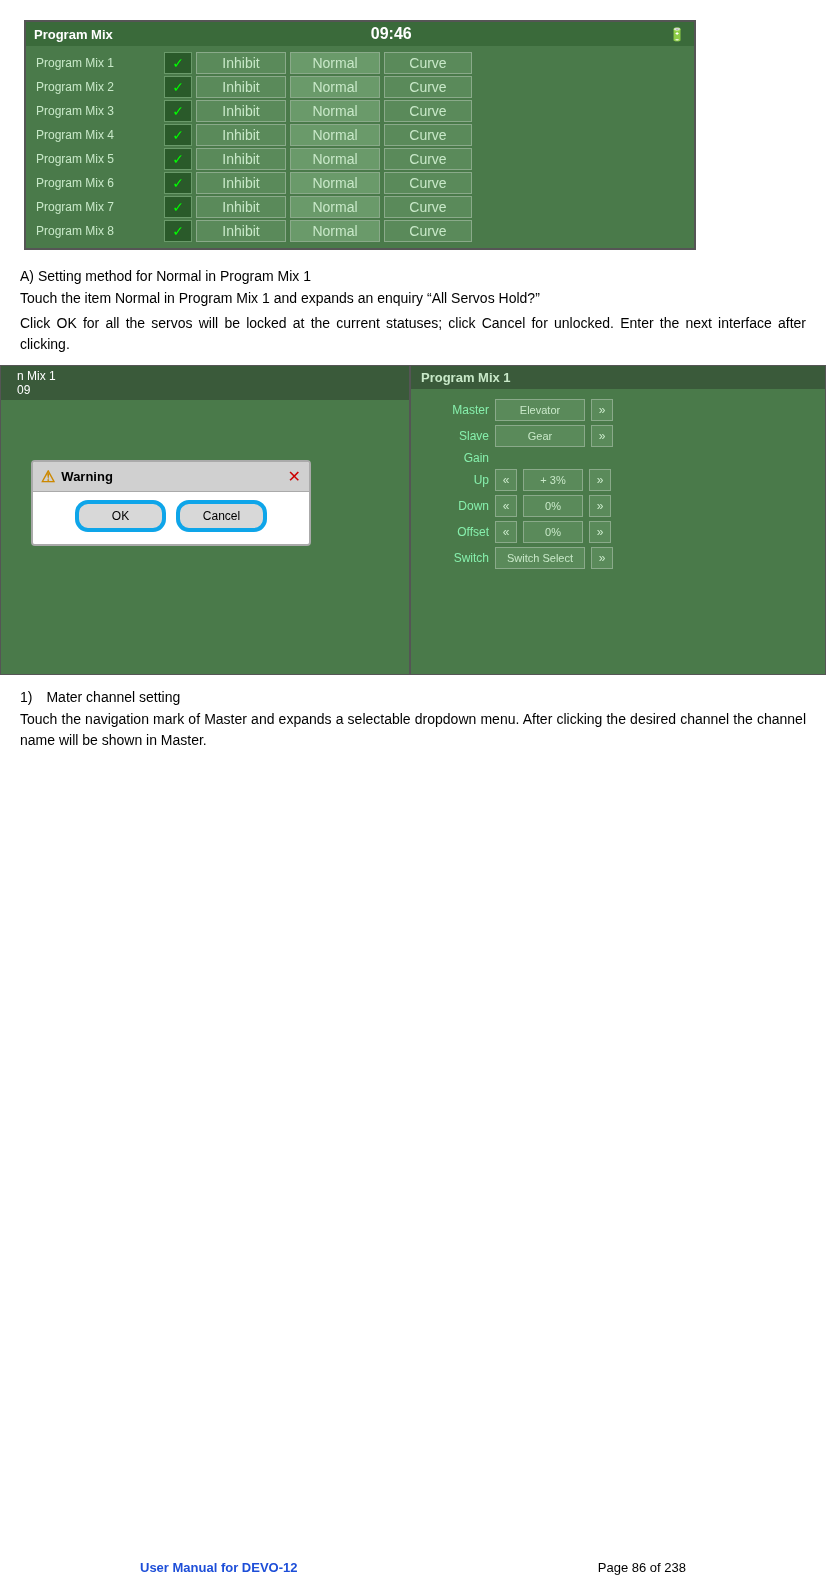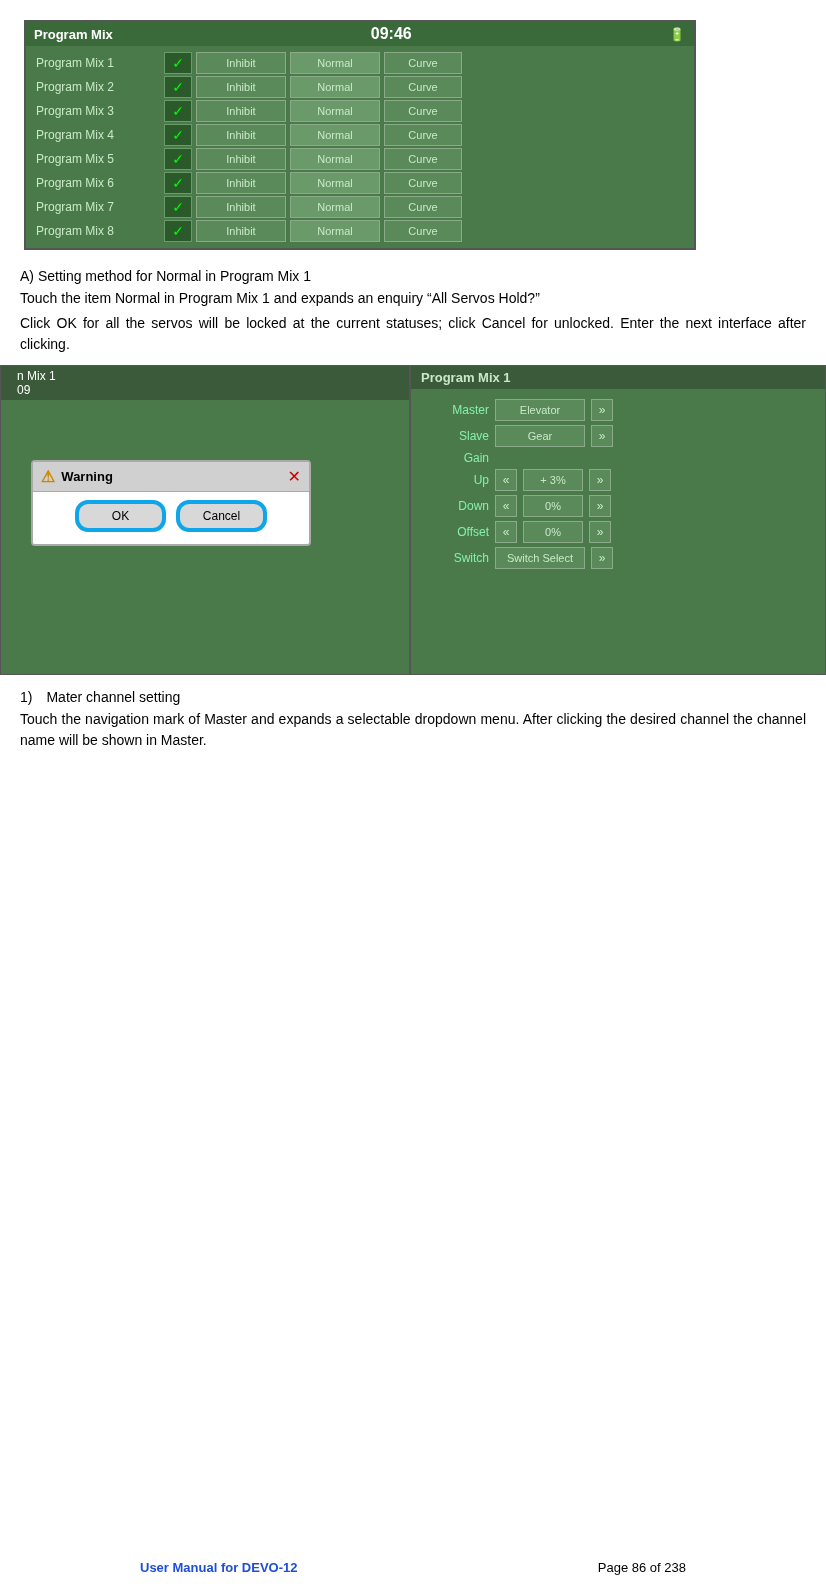--- a/index.html
+++ b/index.html
@@ -72,30 +72,30 @@
       justify-content: center;
       color: #00ff00;
       font-size: 14px;
     }
 
     .mix-btn {
       height: 22px;
       background: #5a8a5a;
       border: 1px solid #8aaa8a;
       color: #c8e8c8;
-      font-size: 11px;
+      font-size: 14px;
       display: flex;
       align-items: center;
       justify-content: center;
       padding: 0 6px;
     }
 
     .mix-btn-inhibit { width: 90px; }
     .mix-btn-normal { width: 90px; background: #6a9a6a; }
-    .mix-btn-curve { width: 78px; }
+    .mix-btn-curve { width: 88px; }
 
     
     .section-title {
       font-size: 14px;
       font-weight: normal;
       margin: 8px 0 4px 0;
       color: #000;
     }
 
     .paragraph {

